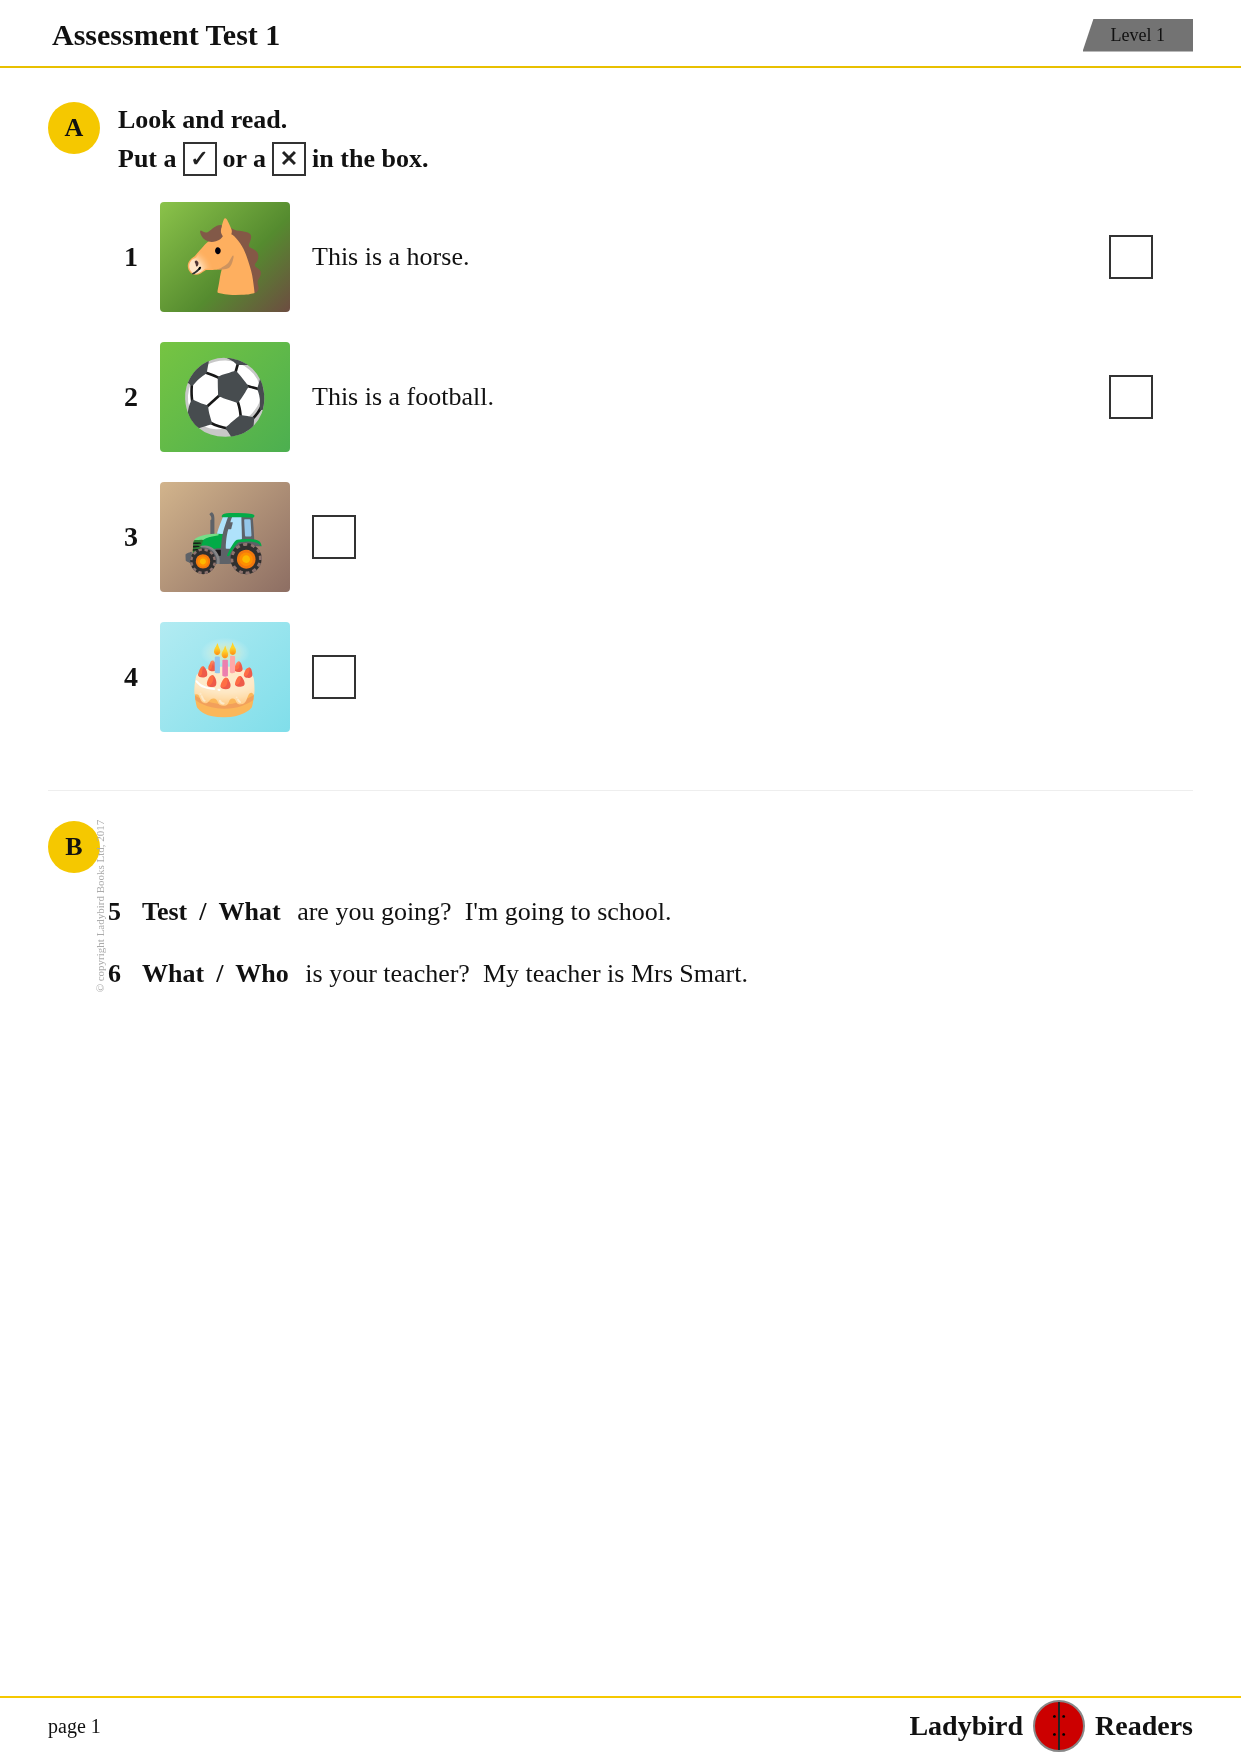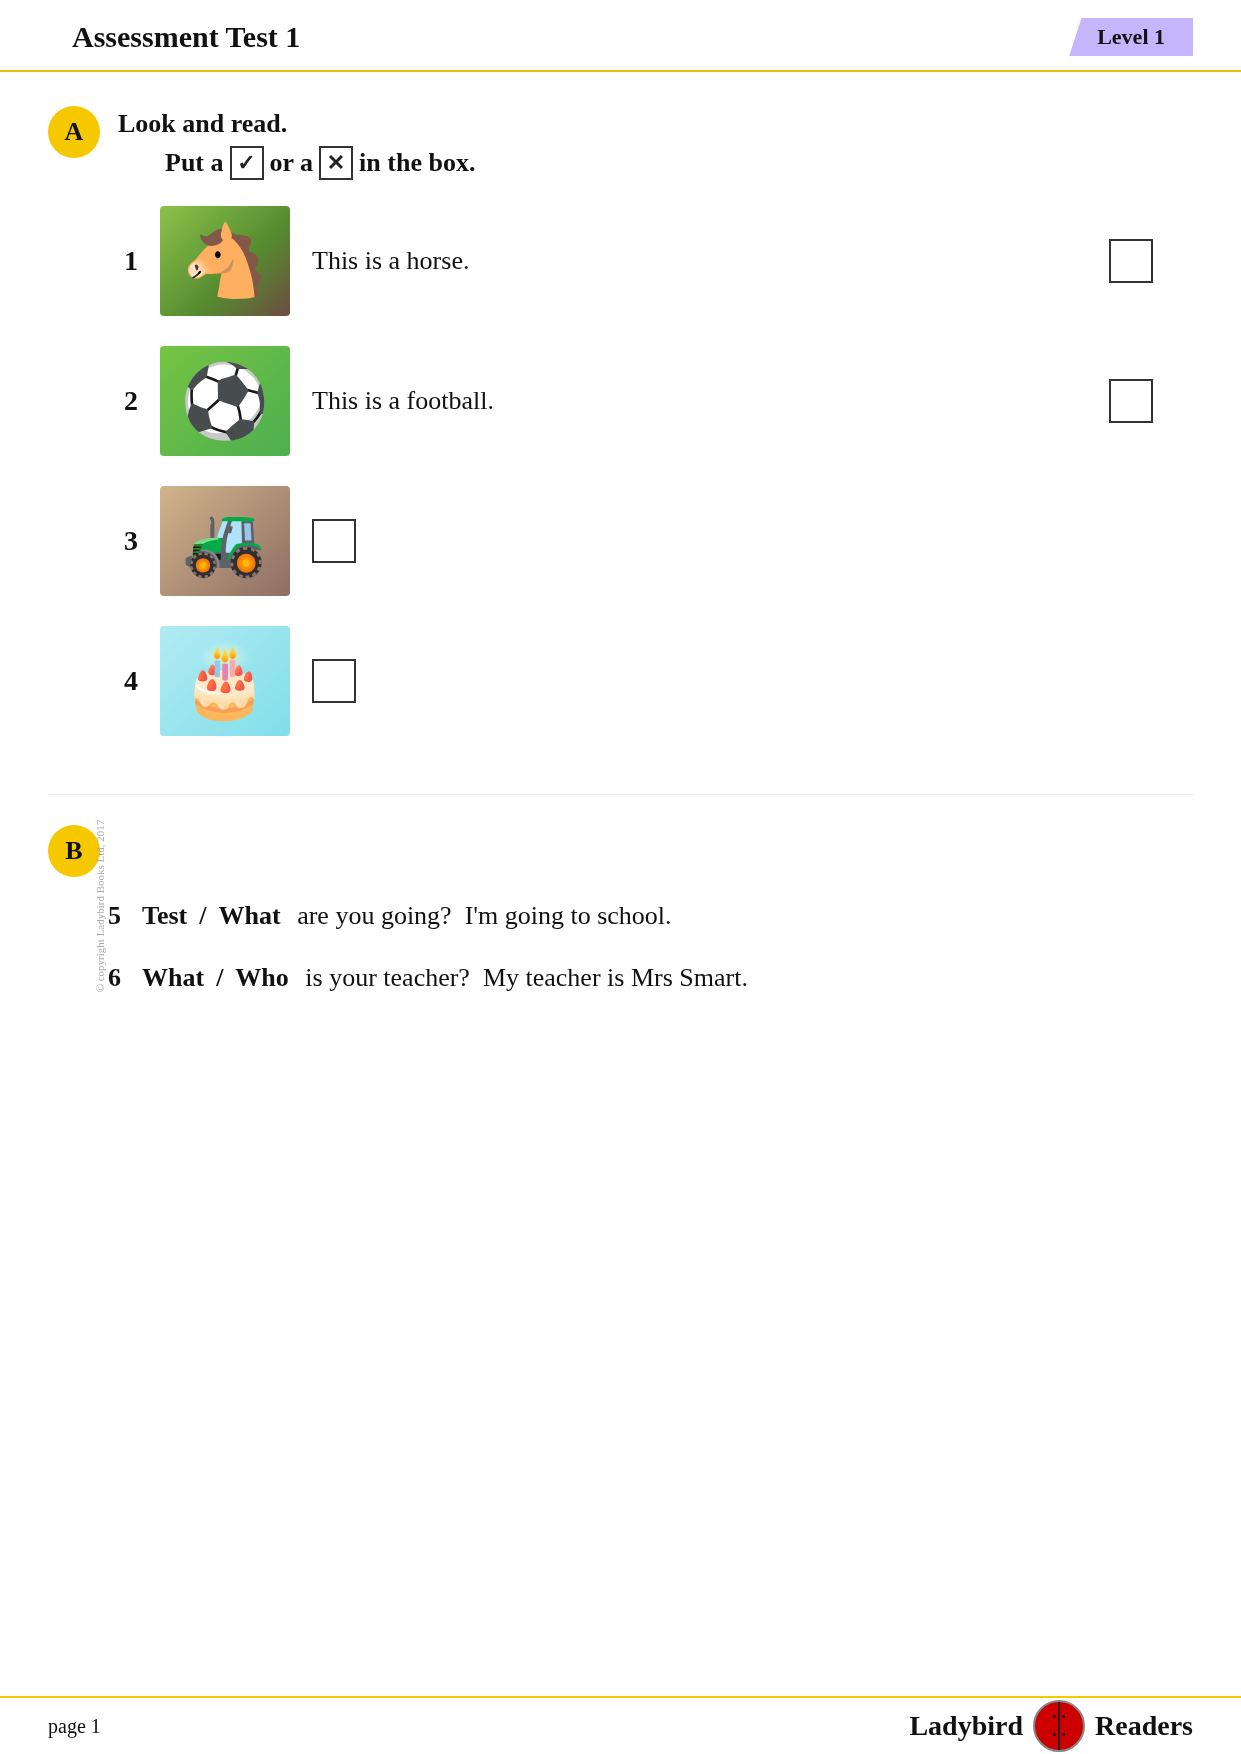--- a/index.html
+++ b/index.html
@@ -11,35 +11,35 @@
       font-family: 'Times New Roman', serif;
       position: relative;
       overflow-x: hidden;
     }
 
     
     .header {
       display: flex;
       justify-content: space-between;
       align-items: center;
-      padding: 18px 48px 14px 72px;
+      padding: 18px 48px 14px 52px;
       border-bottom: 2px solid #E8C000;
     }
 
     .header-title {
       font-size: 30px;
       font-weight: bold;
       color: #111;
     }
 
     .header-level {
-      background: #c4b5fd;
-      color: #111;
-      font-size: 22px;
-      font-weight: bold;
+      background: #737373;
+      color: #111;
+      font-size: 18px;
+      font-weight: normal;
       padding: 6px 28px;
       clip-path: polygon(10% 0%, 100% 0%, 100% 100%, 0% 100%);
     }
 
     
     .section-a {
       padding: 32px 48px 0 48px;
     }
 
     .section-header {
@@ -69,21 +69,20 @@
       font-weight: bold;
       color: #111;
       line-height: 1.5;
     }
 
     .instruction-line {
       display: flex;
       align-items: center;
       gap: 6px;
       flex-wrap: wrap;
-      margin-left: 47px;
     }
 
     .check-box-inline {
       display: inline-flex;
       align-items: center;
       justify-content: center;
       width: 34px;
       height: 34px;
       border: 2.5px solid #333;
       background: #fff;

